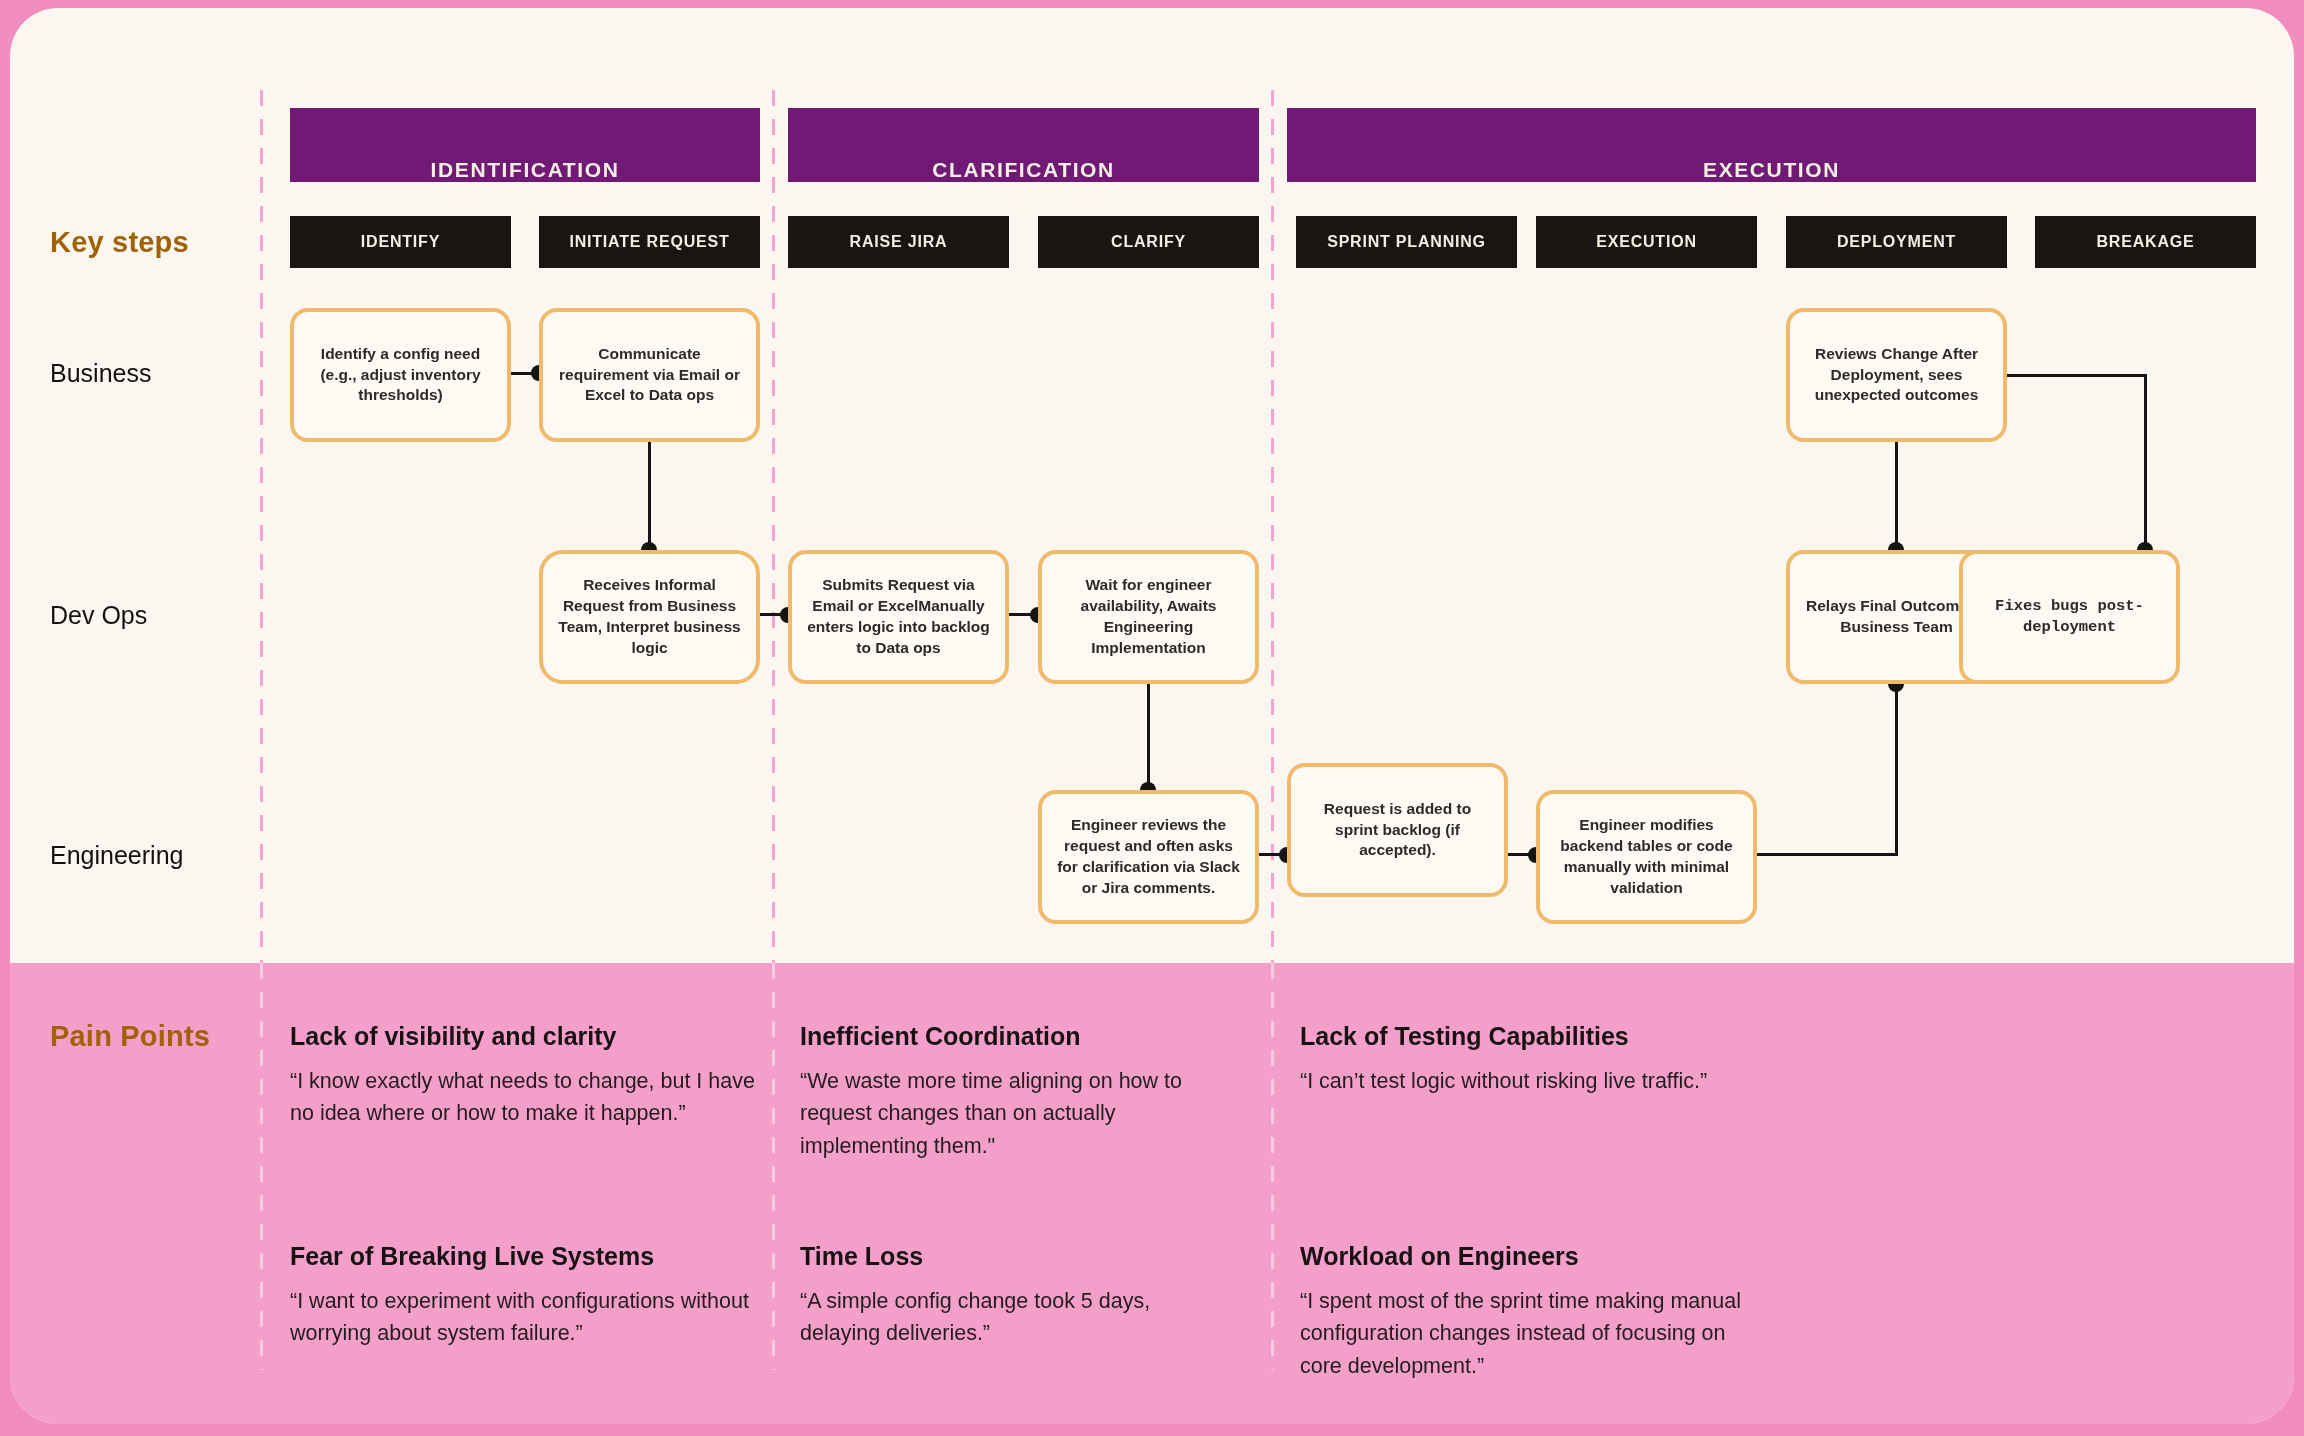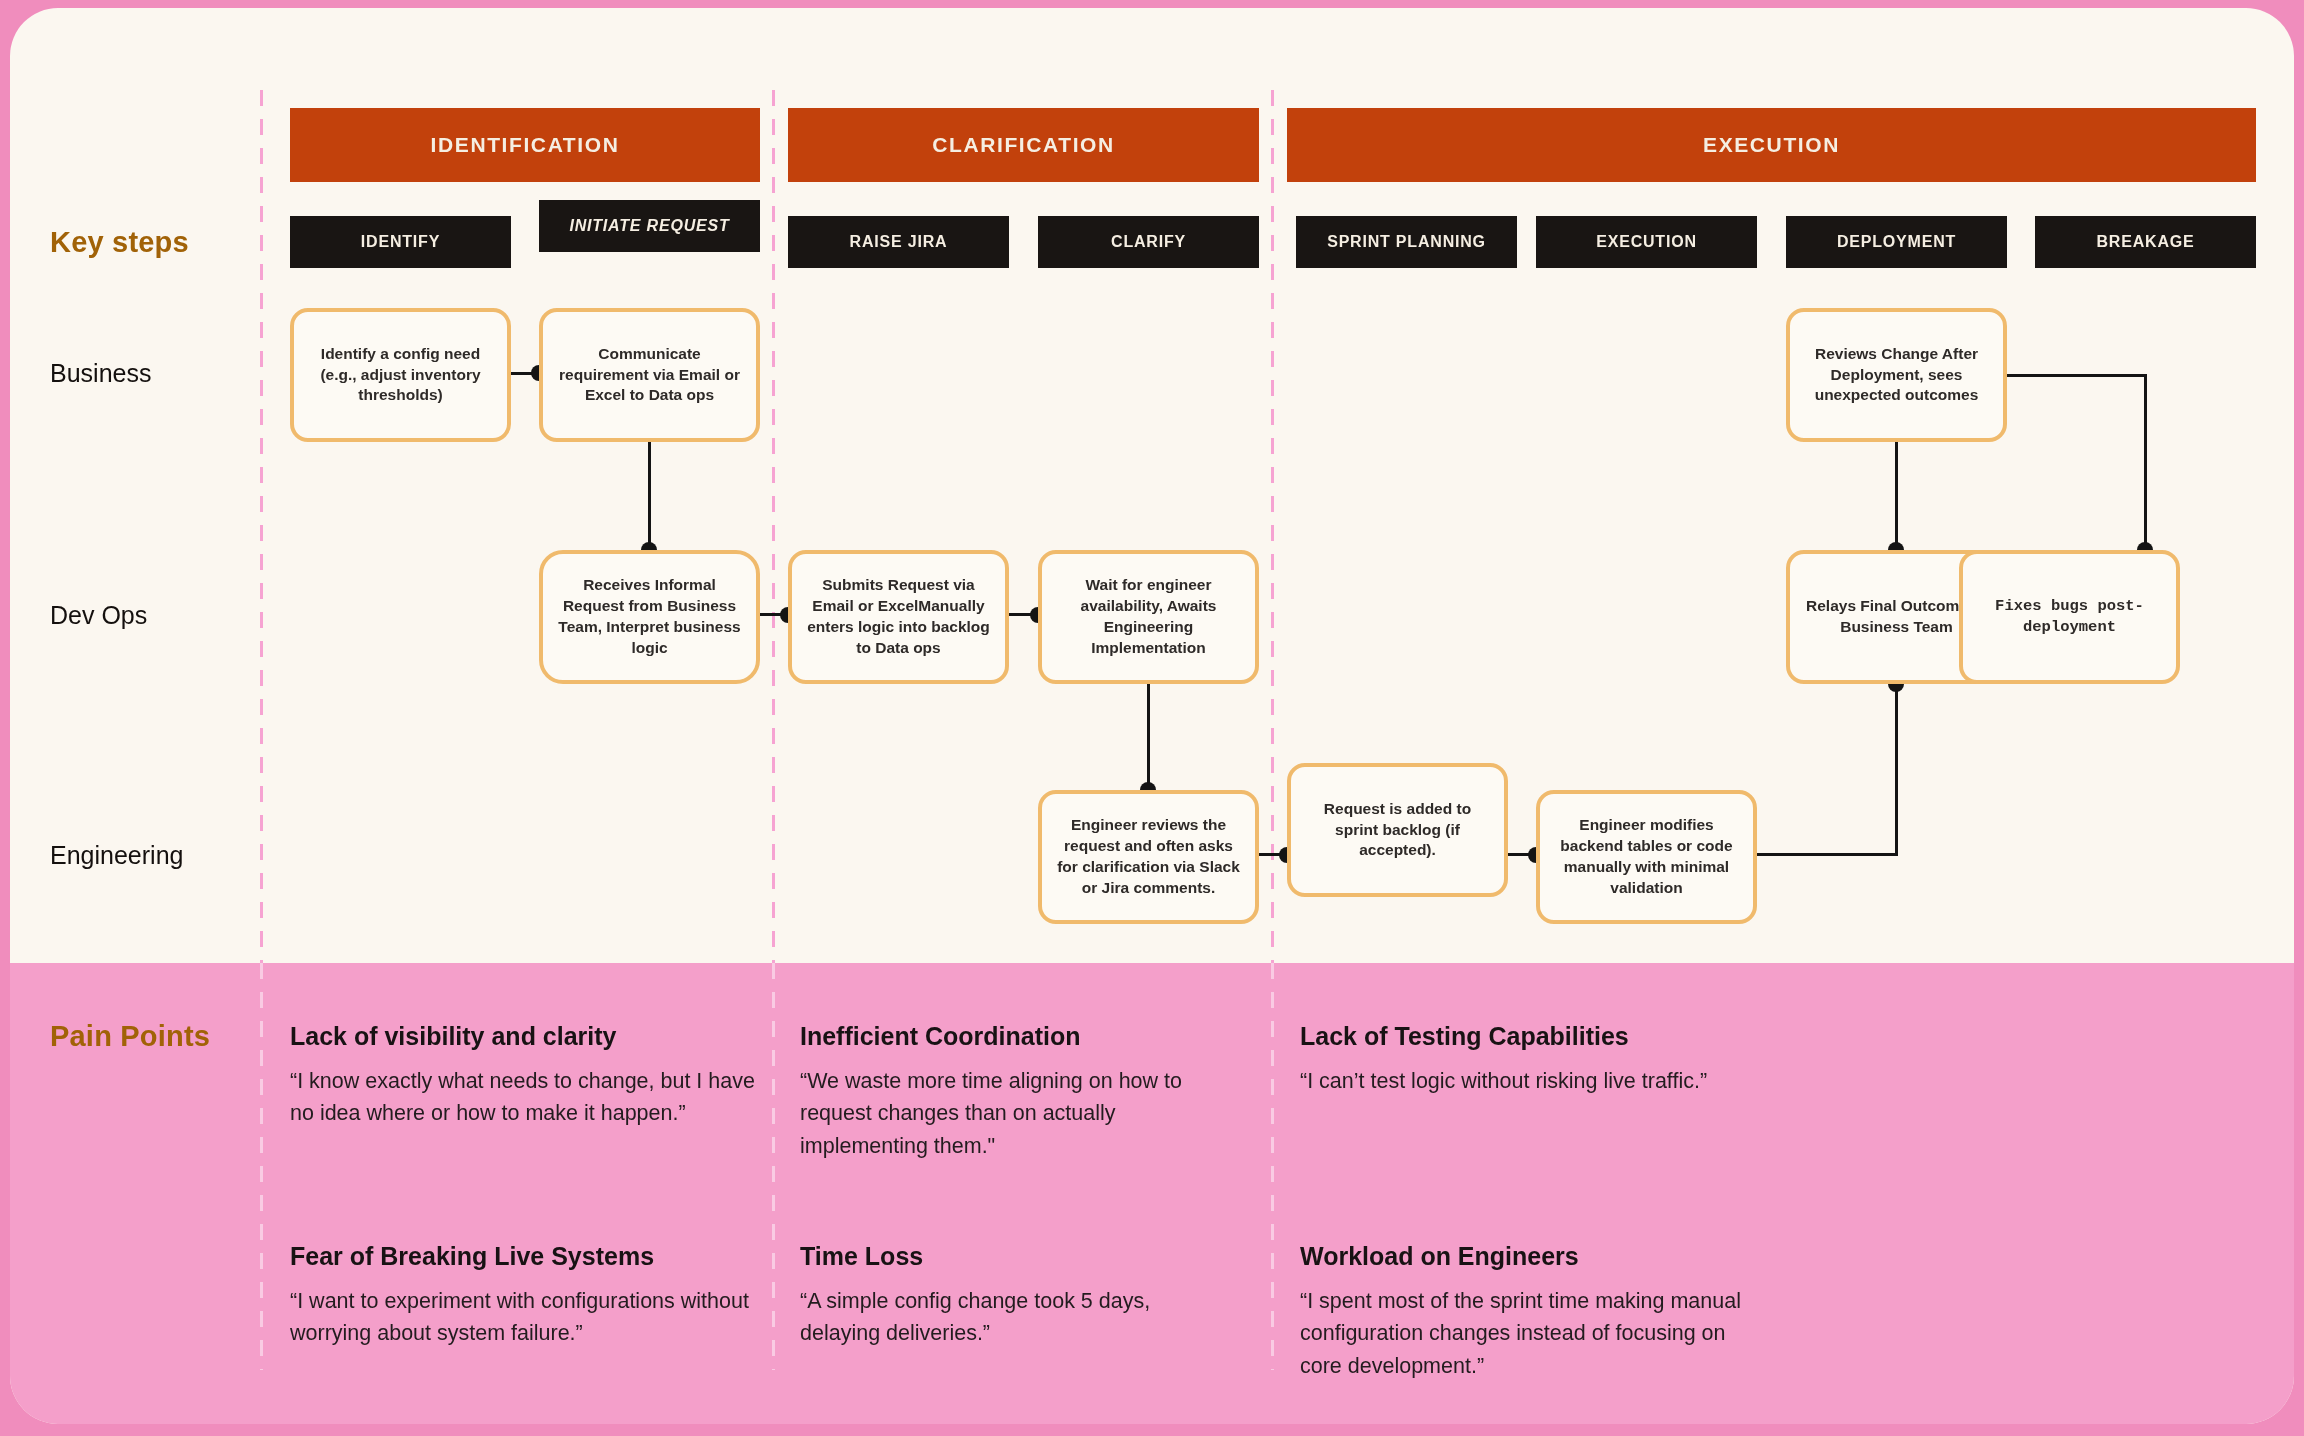--- a/index.html
+++ b/index.html
@@ -3,21 +3,21 @@
 <meta charset="utf-8">
 <style>
   html,body{margin:0;padding:0;}
   body{font-family:"Liberation Sans",sans-serif;}
   .stage{position:relative;width:2304px;height:1436px;background:#F08DBD;overflow:hidden;}
   .canvas{position:absolute;left:10px;top:8px;right:10px;bottom:12px;background:#FBF7F0;border-radius:48px;overflow:hidden;}
   .pain-section{position:absolute;left:0;right:0;top:955px;bottom:0;background:#F49FCA;}
   .divider{position:absolute;width:3px;}
   .divider.top-seg{background:repeating-linear-gradient(to bottom,#F6A3D2 0 16px,transparent 16px 29px);}
   .divider.bot-seg{background:repeating-linear-gradient(to bottom,#F9CBE3 0 16px,transparent 16px 29px);}
-  .phase-bar{position:absolute;height:74px;background:#c2410c;color:#F5EEE2;display:flex;align-items:center;justify-content:center;
+  .phase-bar{position:absolute;height:74px;background:#701a75;color:#F5EEE2;display:flex;align-items:flex-end;justify-content:center;
     font-size:21px;font-weight:bold;letter-spacing:1.6px;}
   .step-bar{position:absolute;width:221px;height:52px;background:#191513;color:#F5EEE2;display:flex;align-items:center;justify-content:center;
     font-size:16px;font-weight:bold;letter-spacing:0.8px;}
   .lane-label{position:absolute;left:40px;font-size:25px;color:#14100E;font-weight:500;}
   .row-head{position:absolute;left:40px;font-size:29px;color:#a16207;font-weight:800;letter-spacing:0.2px;}
   .flow-box{position:absolute;width:221px;height:134px;box-sizing:border-box;background:#FDFAF4;border:4px solid #F0BA6C;border-radius:18px;
     display:flex;align-items:center;justify-content:center;text-align:center;padding:8px 12px;
     font-size:15.5px;line-height:1.35;font-weight:bold;color:#2E2A28;}
   .hline{position:absolute;height:3px;background:#141414;}
   .vline{position:absolute;width:3px;background:#141414;}
@@ -47,21 +47,21 @@
     <div class="phase-bar" style="left:778px;top:100px;width:471px;">
       <span>CLARIFICATION</span>
     </div>
     <div class="phase-bar" style="left:1277px;top:100px;width:969px;">
       <span>EXECUTION</span>
     </div>
 
     <div class="step-bar" style="left:280px;top:208px;">
         <span>IDENTIFY</span>
       </div>
-    <div class="step-bar" style="left:529px;top:192px;font-style:italic;">
+    <div class="step-bar" style="left:529px;top:208px;">
         <span>INITIATE REQUEST</span>
       </div>
     <div class="step-bar" style="left:778px;top:208px;">
         <span>RAISE JIRA</span>
       </div>
     <div class="step-bar" style="left:1028px;top:208px;">
         <span>CLARIFY</span>
       </div>
     <div class="step-bar" style="left:1277px;top:208px;margin-left:9px;">
         <span>SPRINT PLANNING</span>

